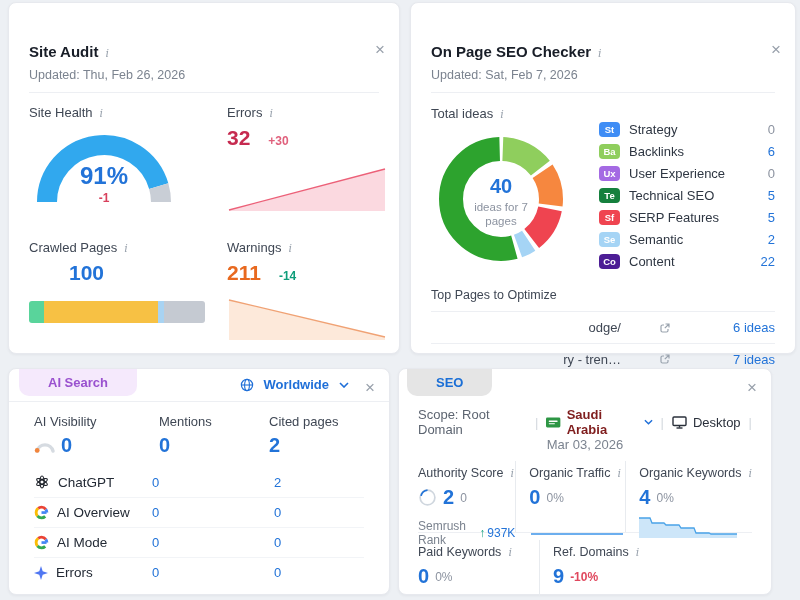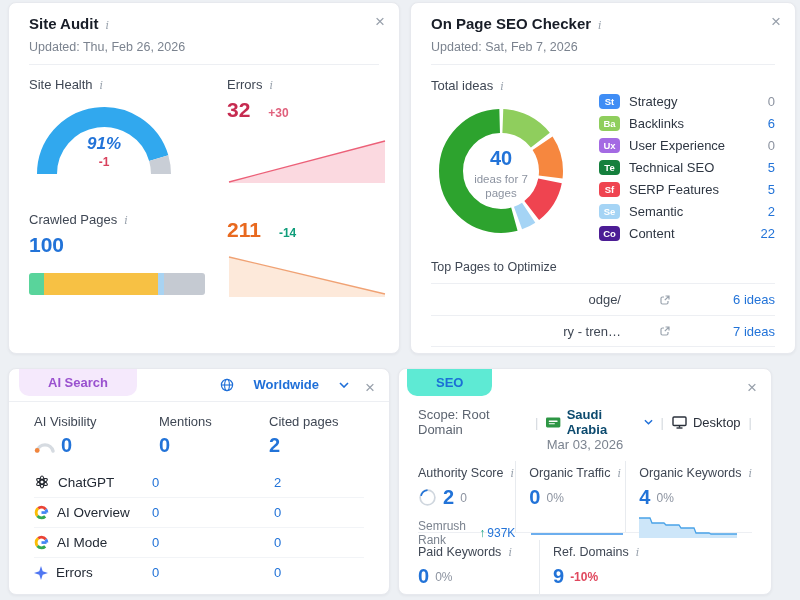--- a/index.html
+++ b/index.html
@@ -11,38 +11,38 @@
     overflow:hidden;
     color:#222733;
   }
   .card{ position:absolute; background:#fff; border:1px solid #e7e9ee; border-radius:8px;
          box-shadow:0 1px 3px rgba(22,27,38,.05); }
   #card-site-audit{ left:8px; top:2px; width:392px; height:352px; }
   #card-onpage   { left:410px; top:2px; width:386px; height:352px; }
   #card-ai       { left:8px; top:368px; width:382px; height:227px; }
   #card-seo      { left:398px; top:368px; width:374px; height:227px; }
 
-  .card-head{ position:relative; padding:12px 20px 0 20px; }
+  .card-head{ position:relative; padding:12px 20px 0 20px;margin-top:28px; }
   .card-title{ font-size:15px; font-weight:bold; color:#181d27; }
   .updated{ margin-top:7px; font-size:12.5px; color:#7b838f; }
   .info-i{ display:inline-block; font-family:"DejaVu Serif", serif; font-style:italic;
            font-size:11px; color:#9aa3ae; margin-left:7px; }
   .close-x{ position:absolute; top:10px; right:14px; font-size:17px; color:#98a0ab; cursor:pointer; line-height:1; }
   .divider{ border-top:1px solid #edeff3; margin-top:10px; }
 
   
   .quad{ display:grid; grid-template-columns:1fr 1fr; column-gap:22px; row-gap:24px; padding:12px 20px 0 20px; }
   .m-label{ font-size:13px; color:#3f4754; }
   .big-val{ font-size:21px; font-weight:bold; margin-top:6px; }
-  .val-blue{ color:#2273d8; } .val-red{ color:#c62b50; } .val-orange{ color:#e8691f; }
+  .val-blue{ color:#2273d8;margin-left:40px; } .val-red{ color:#c62b50; } .val-orange{ color:#e8691f; }
   .delta{ font-size:12px; font-weight:bold; margin-left:18px; }
   .d-redlite{ color:#e0607c; } .d-teal{ color:#0f9d7a; }
   .gauge-wrap{ position:relative; width:150px; margin-top:8px; }
   .gauge-center{ position:absolute; left:0; right:0; top:34px; text-align:center; }
-  .g-val{ font-size:17px; font-weight:bold; color:#2273d8;font-style:italic; }
+  .g-val{ font-size:24px; font-weight:bold; color:#2273d8; }
   .g-delta{ font-size:12px; font-weight:bold; color:#d8405c; margin-top:1px; }
   .spark{ margin-top:14px; }
   .stackbar{ display:flex; width:176px; height:22px; margin-top:16px; border-radius:3px; overflow:hidden; }
 
   
   .onpage-body{ display:flex; padding:13px 20px 0 20px; }
   .donut-col{ width:168px; }
   .donut-wrap{ position:relative; width:140px; height:140px; margin-top:8px; }
   .donut-center{ position:absolute; left:20px; right:20px; top:46px; text-align:center; }
   .dc-val{ font-size:20px; font-weight:bold; color:#2273d8; }
@@ -60,40 +60,40 @@
   .tp-row:last-child{ border-bottom:1px solid #edeff3; }
   .tp-spacer{ flex:1; }
   .tp-page{ font-size:13px; color:#3f4754; }
   .ext-ic{ margin-left:6px; }
   .tp-ideas{ width:72px; text-align:right; font-size:13px; color:#2273d8; cursor:pointer; }
 
   
   .pill{ position:absolute; top:0; height:27px; padding:0 29px; display:flex; align-items:center;
          font-size:13px; font-weight:bold; border-radius:0 0 10px 10px; }
   .ai-pill{ left:10px; background:#f5e9fc; color:#9a51cf; }
-  .seo-pill{ left:8px; background:#5eead4; color:#1b6fd6; }
+  .seo-pill{ left:8px; background:#e5e5e5; color:#1b6fd6; }
 
   
   .ai-head{ position:relative; height:33px; border-bottom:1px solid #edeff3; }
-  .ai-head-right{ position:absolute; right:40px; top:8px; display:flex; align-items:center; gap:20px;
+  .ai-head-right{ position:absolute; right:40px; top:8px; display:flex; align-items:center; gap:10px;
                   color:#1f6fd8; font-size:13px; font-weight:bold; cursor:pointer; }
   .ai-metrics{ display:flex; padding:12px 25px 10px; }
   .ai-mcol1{ width:125px; } .ai-mcol2{ width:110px; }
   .ai-mval{ font-size:20px; font-weight:bold; color:#2273d8; margin-top:5px; display:flex; align-items:center; gap:5px; }
   .ai-rows{ padding:0 25px; }
   .ai-row{ display:grid; grid-template-columns:118px 122px auto; align-items:center; height:30px; }
   .ai-row + .ai-row{ border-top:1px solid #f2f4f7; }
   .ai-plat{ display:flex; align-items:center; gap:8px; font-size:13.5px; color:#232a35; }
   .ai-num{ font-size:13px; color:#2273d8; }
 
   
   .seo-scope{ display:flex; align-items:center; gap:8px; padding:0 19px; margin-top:38px; font-size:13px; }
   .scope-lbl{ color:#5c6470; }
   .sep{ color:#d3d8de; }
-  .country{ display:flex; align-items:center; gap:6px; color:#0c4a6e; font-weight:bold; cursor:pointer; }
+  .country{ display:flex; align-items:center; gap:6px; color:#7f1d1d; font-weight:bold; cursor:pointer; }
   .device{ display:flex; align-items:center; gap:6px; color:#2a303b; }
   .seo-date{ padding:0 19px; font-size:13px; color:#7b838f;text-align:center; }
   .seo-grid{ padding:0 19px; margin-top:9px; }
   .seo-r{ display:flex; }
   .seo-r1{ height:71px; }
   .seo-r2{ height:64px; border-top:1px solid #edeff3; padding-top:7px; }
   .seo-c{ padding-top:5px; }
   .seo-c1{ width:121px; } .seo-c2{ width:118px; border-left:1px solid #e8ebef; padding-left:13px; }
   .seo-c3{ flex:1; border-left:1px solid #e8ebef; padding-left:13px; }
   .seo-lbl{ font-size:12.5px; color:#3f4754; white-space:nowrap; }
@@ -139,20 +139,21 @@
       <div class="m-label"><span>Crawled Pages</span><span class="info-i">i</span></div>
       <div class="big-val val-blue">100</div>
       <div class="stackbar" id="bar-crawled">
           <div style="width: 8.5%; background: rgb(89, 212, 155);"></div>
           <div style="width: 65%; background: rgb(247, 193, 68);"></div>
           <div style="width: 3%; background: rgb(168, 211, 242);"></div>
           <div style="width: 23.5%; background: rgb(197, 202, 210);"></div>
         </div>
     </div>
     <div>
+      <div class="m-label"><span>Warnings</span><span class="info-i">i</span></div>
       <div class="big-val val-orange"><span>211</span><span class="delta d-teal">-14</span></div>
       <div class="spark" style="margin-top:10px" id="sp-warnings"><svg viewBox="0 0 160 46" width="160" height="46">
             <polygon points="2,5 158,42 158,45 2,45" fill="#fde9da"></polygon>
             <polyline points="2,5 158,42" fill="none" stroke="#f0a274" stroke-width="1.3"></polyline>
           </svg></div>
     </div>
   </div>
 </section>
 
 <section class="card" id="card-onpage">

